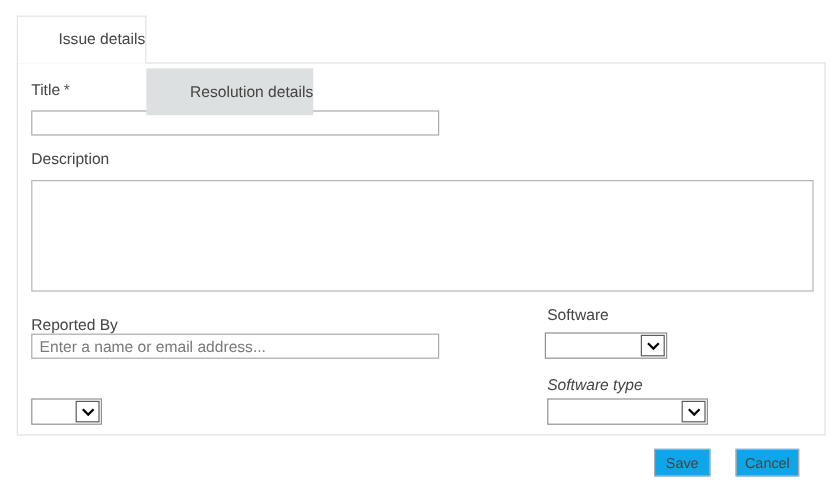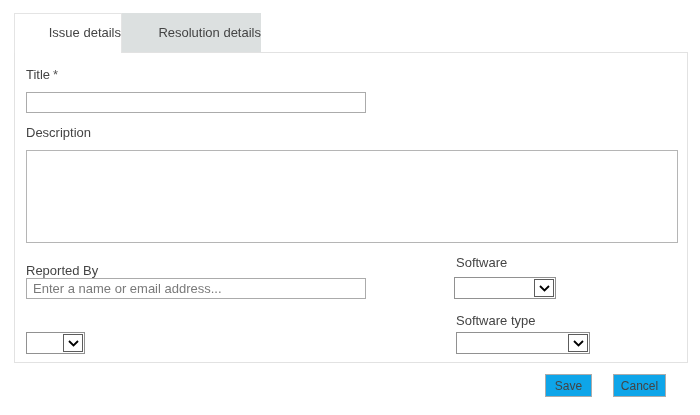--- a/index.html
+++ b/index.html
@@ -28,20 +28,21 @@
     padding: 0 0 0 17px;
     background: #ffffff;
     border: 1px solid #e4e4e4;
     border-bottom: none;
   }
   .tab.inactive {
     width: 139px; height: 39px;
     line-height: 39px;
     padding: 0 0 0 18px;
     background: #dce0e0;
+    margin-top: 44px;
   }
   
   .panel {
     position: absolute; left: 14px; top: 52px;
     width: 674px; height: 311px;
     background: #ffffff;
     border: 1px solid #e2e2e2;
     z-index: 1;
   }
   .field-label {
@@ -106,21 +107,21 @@
   #title-label        { left: 11px; top: 14px; }
   #title-input        { left: 11px; top: 39px;  width: 340px; height: 21px; }
   #description-label  { left: 11px; top: 72px; }
   #description-input  { left: 11px; top: 97px;  width: 652px; height: 93px; }
   #reportedby-label   { left: 11px; top: 210px; }
   #reportedby-input   { left: 11px; top: 225px; width: 340px; height: 21px; }
   #category-label     { left: 441px; top: 202px; }
   #category-select    { left: 439px; top: 224px; width: 102px; }
   #hardware-label     { left: 11px; top: 260px; }
   #hardware-select    { left: 11px; top: 279px; width: 59px; }
-  #software-label     { left: 441px; top: 260px; }
+  #software-label     { left: 441px; top: 260px; font-style: italic; }
   #software-select    { left: 441px; top: 279px; width: 134px; }
 </style>
 </head>
 <body>
 
 <div class="tabbar">
   <div class="tab active">Issue details</div>
   <div class="tab inactive">Resolution details</div>
 </div>
 

